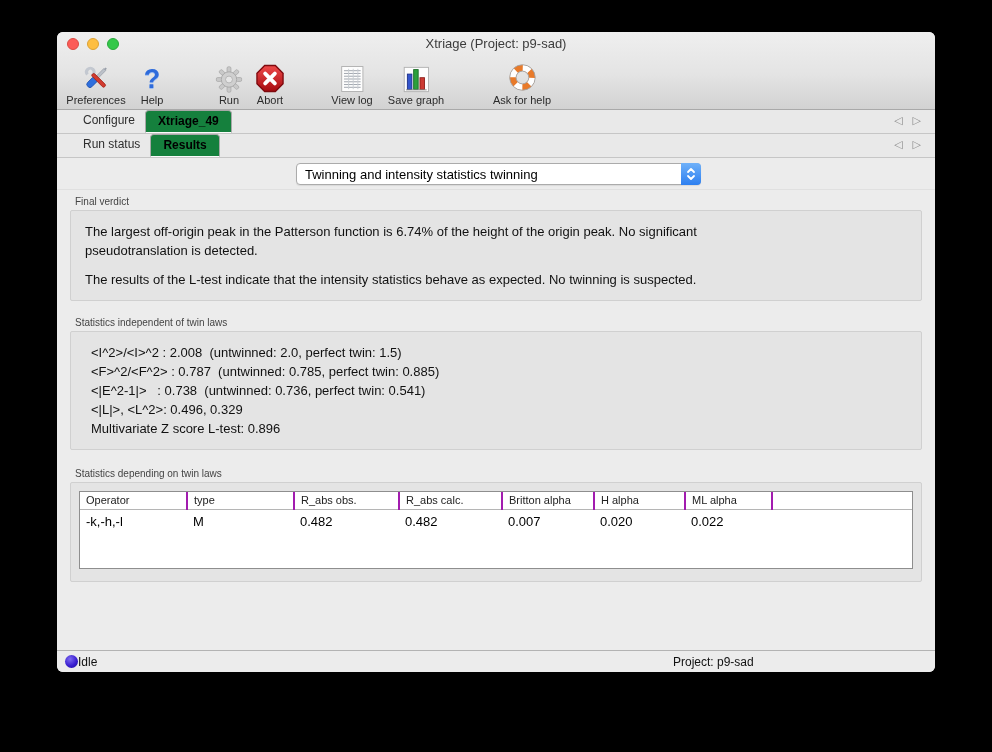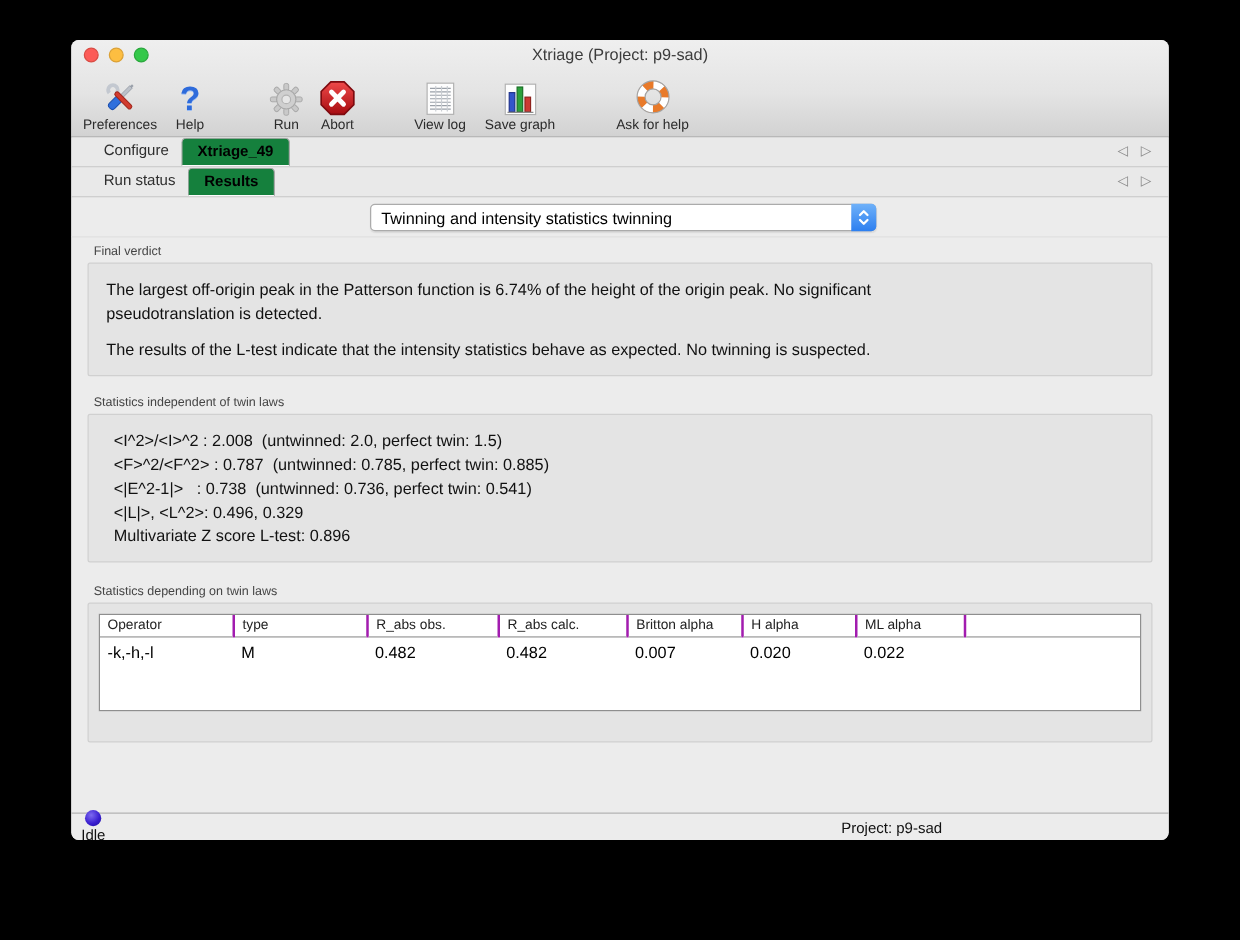--- a/index.html
+++ b/index.html
@@ -48,30 +48,30 @@
   .section-label { font-size: 10px; color: #444; margin-left: 5px; margin-bottom: 3px; }
   .panel { background: #e4e4e4; border: 1px solid #d0d0d0; border-radius: 2px; padding: 11px 14px; }
   .panel p { font-size: 13px; color: #111; line-height: 19px; white-space: pre-wrap; }
   .panel p + p { margin-top: 10px; }
   .p-narrow { max-width: 710px; }
   .stats-block { margin-left: 6px; }
   .stats-line { font-size: 13px; color: #111; line-height: 19px; white-space: pre-wrap; }
   .note { margin-top: 28px; max-width: 745px; }
   .lbl-2 { margin-top: 16px; }
   .lbl-3 { margin-top: 18px; }
-  .panel-table { padding: 8px; height: 112px; }
+  .panel-table { padding: 8px; height: 100px; }
   .twin-table-wrap { background: #fff; border: 1px solid #8e8e8e; height: 78px; overflow: hidden; }
   table.twin { width: 100%; border-collapse: collapse; table-layout: fixed; }
   table.twin th { font-size: 11px; font-weight: normal; color: #222; text-align: left; padding: 2px 0 2px 6px; border-bottom: 1px solid #b5b5b5; border-left: 2px solid #a21caf; height: 17px; white-space: nowrap; }
   table.twin th:first-child { border-left: none; }
   table.twin td { font-size: 13px; color: #000; padding: 4px 0 2px 6px; vertical-align: top; white-space: nowrap; }
 
   
   .statusbar { height: 22px; background: #ececec; border-top: 1px solid #b3b3b3; position: relative; display: flex; align-items: center; }
-  .status-left { display: flex; align-items: center; gap: 0; margin-left: 8px; flex-direction: column; }
+  .status-left { display: flex; align-items: center; gap: 0; margin-left: 8px; }
   .status-sphere { width: 13px; height: 13px; border-radius: 50%; background: radial-gradient(circle at 38% 32%, #7d6af0, #3a1fd0 55%, #1c0b9b); }
   .status-text { font-size: 12px; color: #111; }
   .status-project { position: absolute; left: 616px; font-size: 12px; color: #111; }
 </style>
 </head>
 <body>
 
 <div class="screen">
   <div class="window">
 

